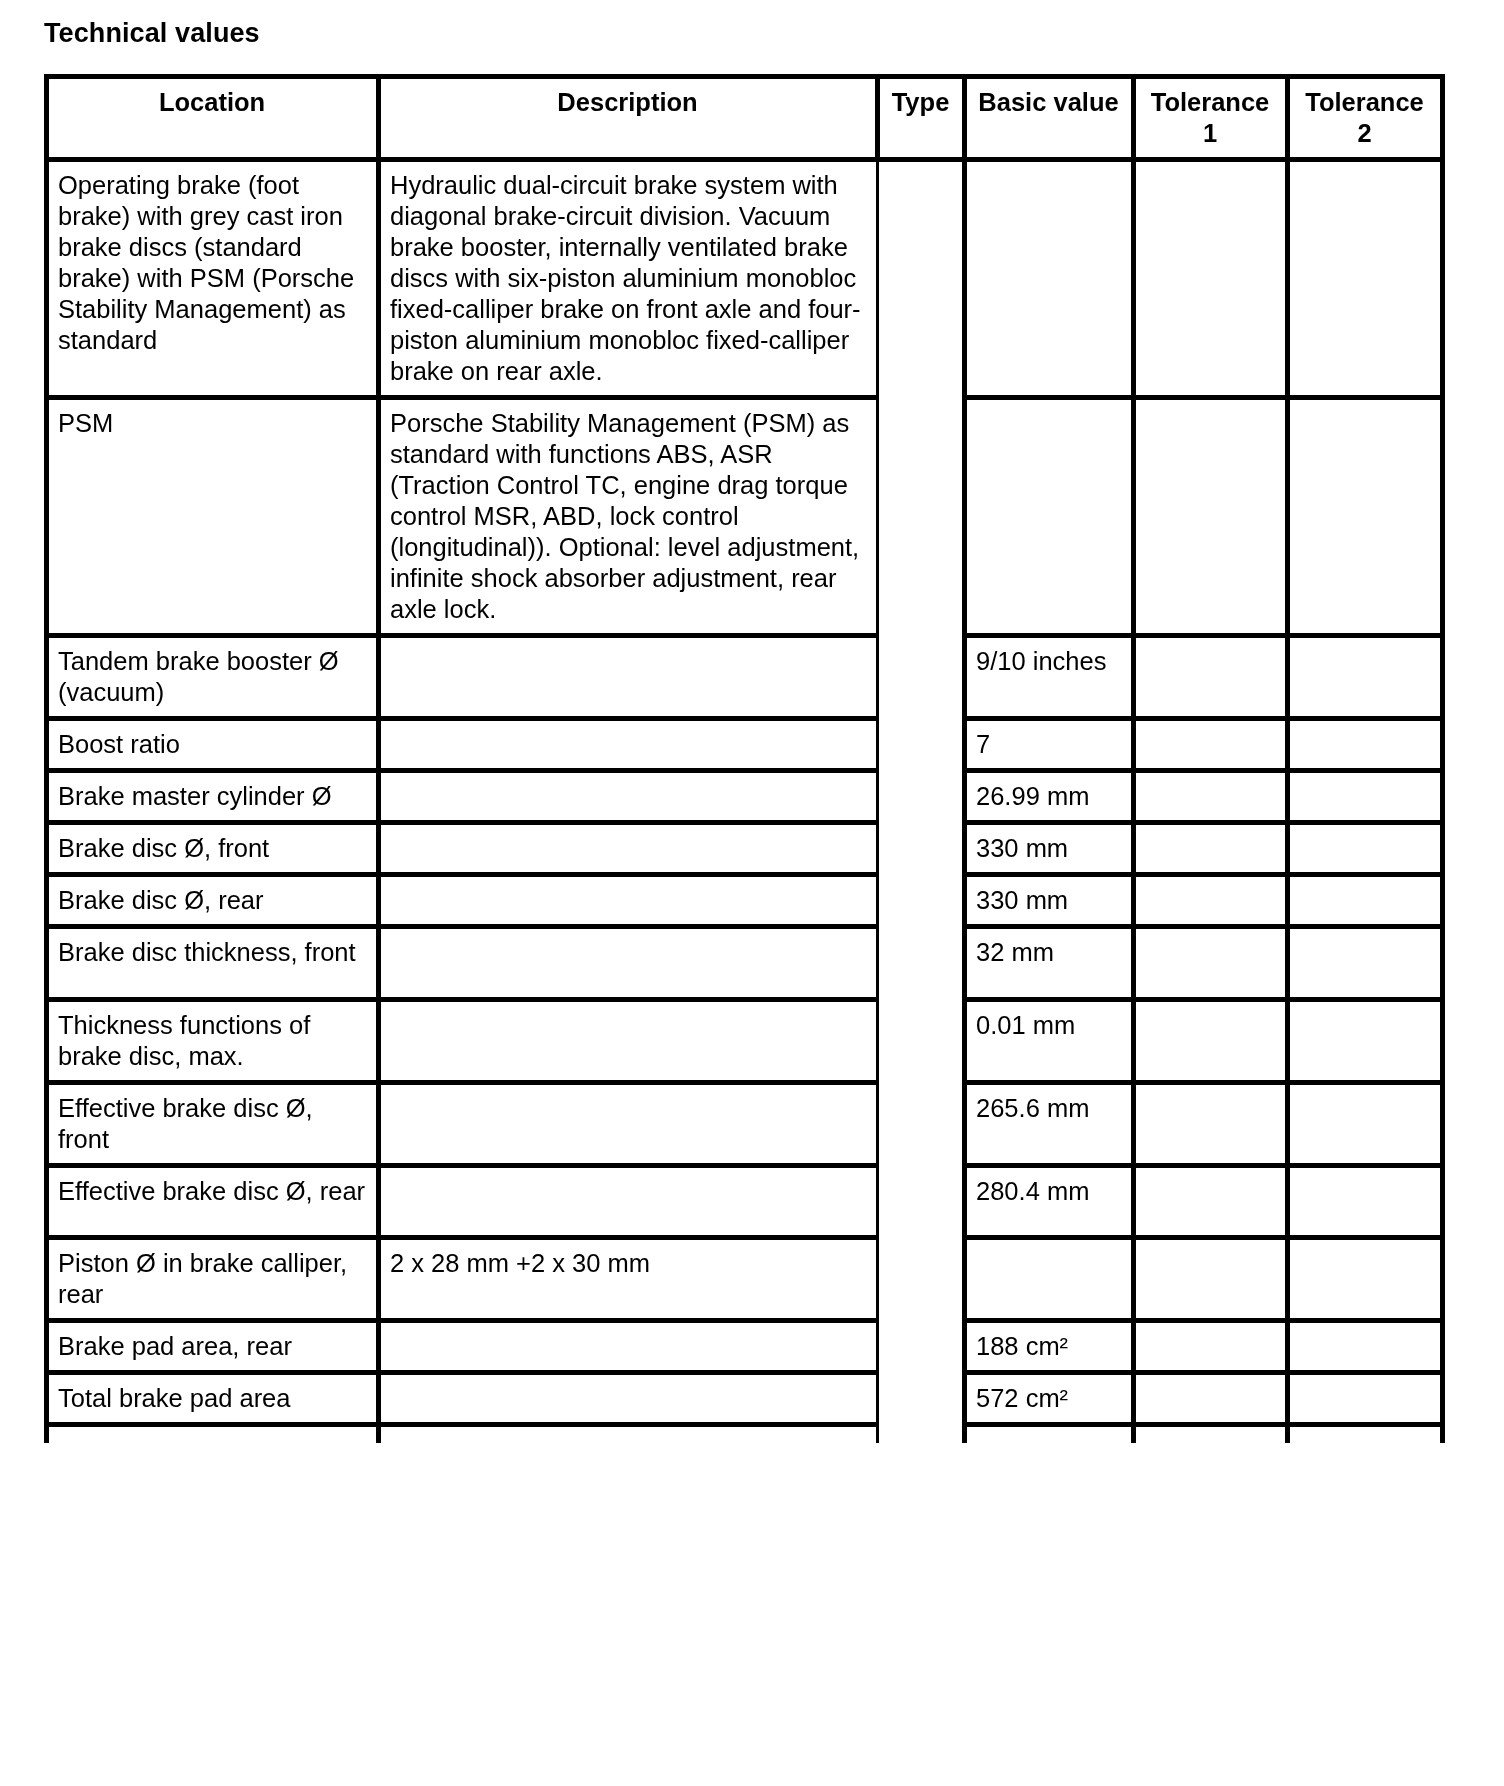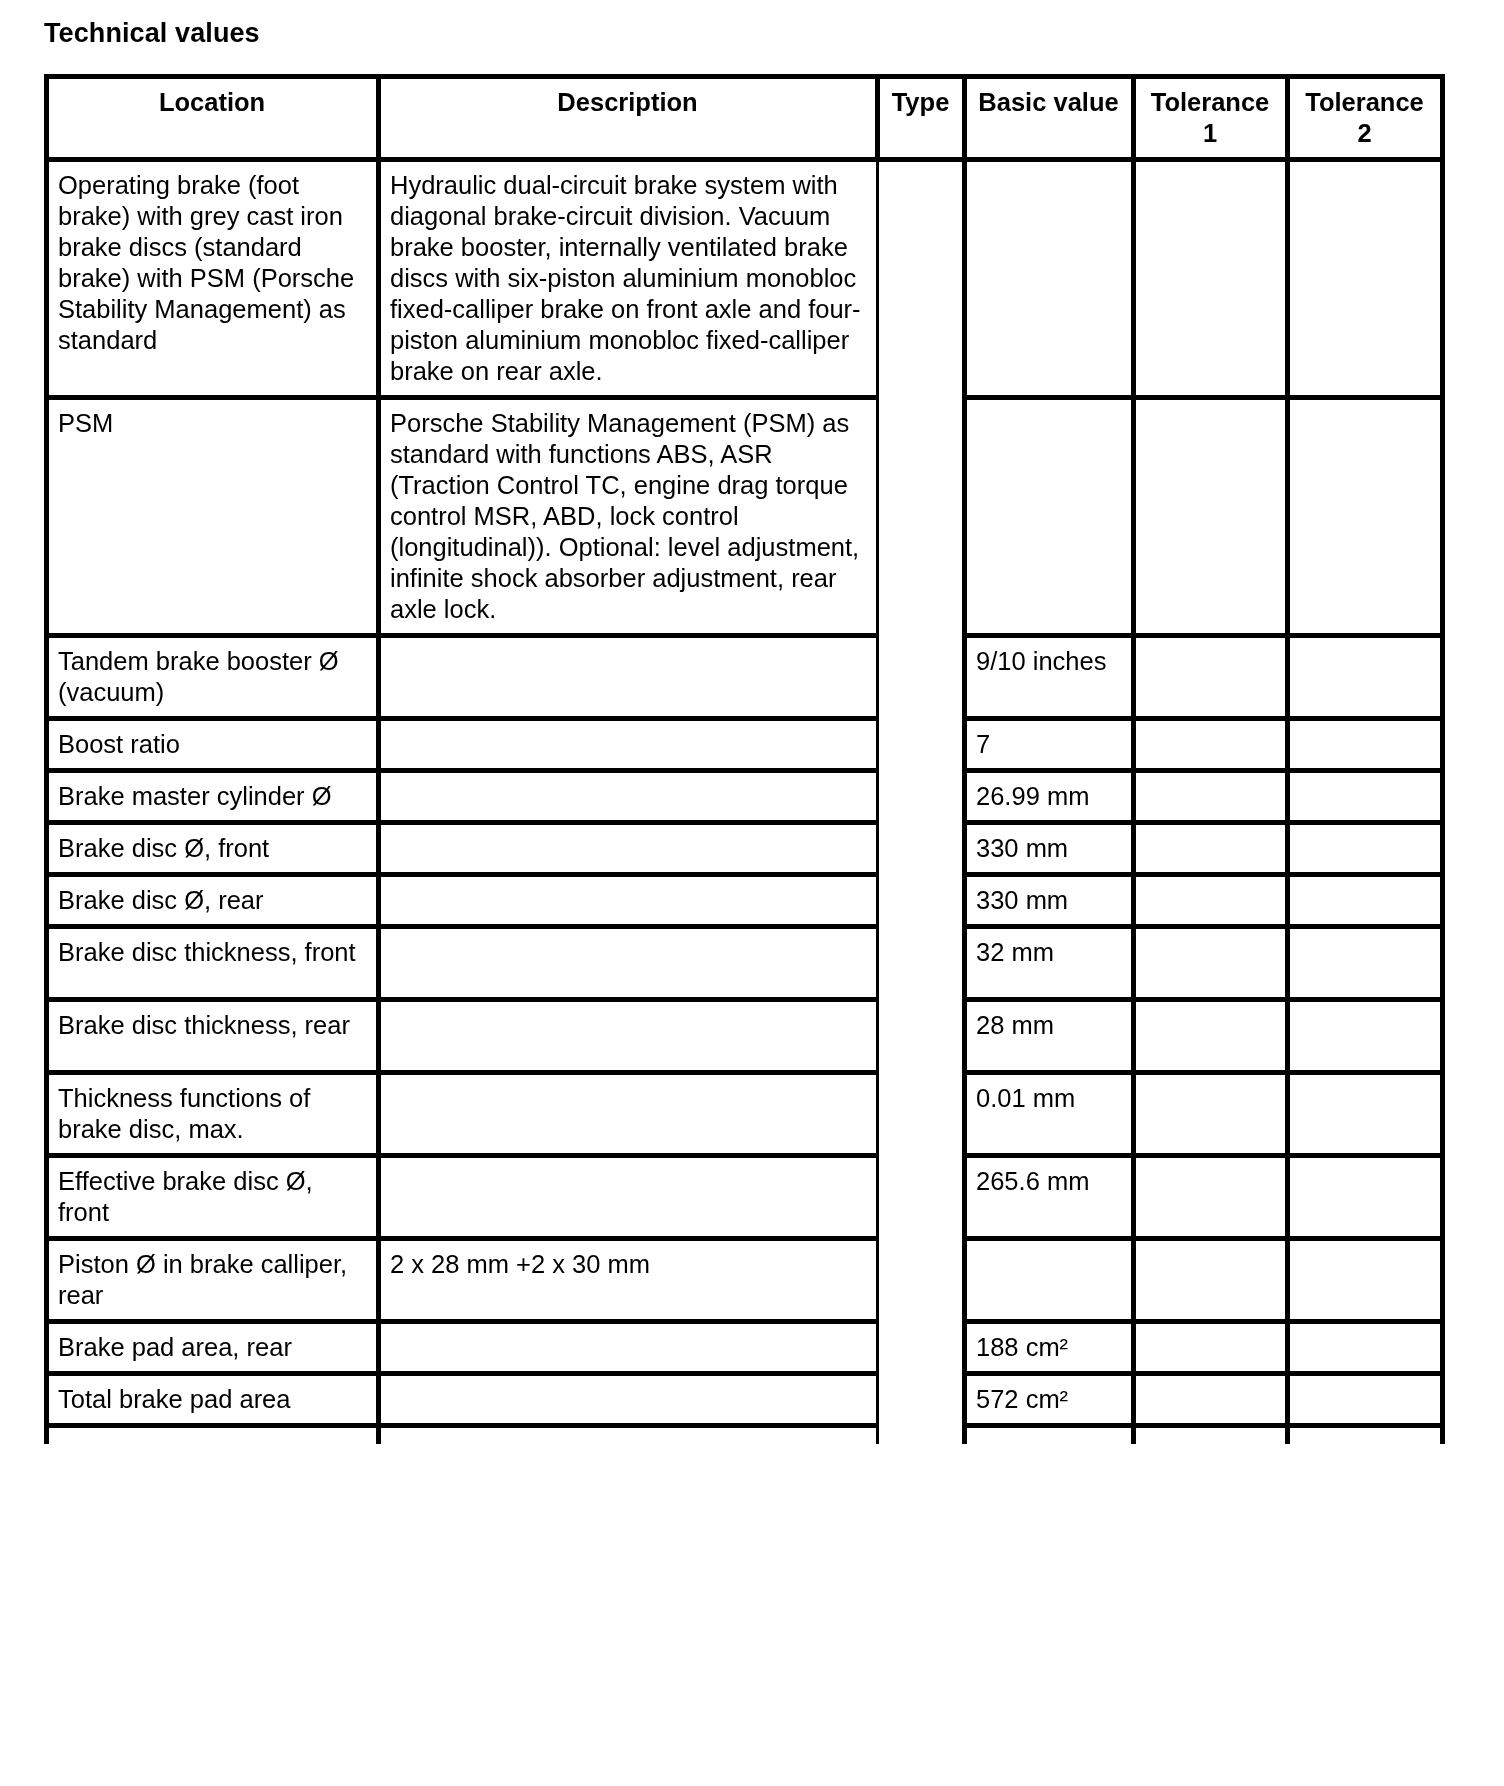--- a/index.html
+++ b/index.html
@@ -118,42 +118,42 @@
       </tr>
       <tr>
         <td class="loc" style="height: 52px;">Brake disc thickness, front</td>
         <td class="desc" style="height: 52px;"></td>
         <td class="type" style="height: 52px;"></td>
         <td class="basic" style="height: 52px;">32 mm</td>
         <td class="tol" style="height: 52px;"></td>
         <td class="tol" style="height: 52px;"></td>
       </tr>
       <tr>
-        <td class="loc" style="height: 52px;">Brake disc thickness, rear</td>
-        <td class="desc" style="height: 52px;"></td>
-        <td class="type" style="height: 52px;"></td>
-        <td class="basic" style="height: 52px;">28 mm</td>
-        <td class="tol" style="height: 52px;"></td>
-        <td class="tol" style="height: 52px;"></td>
-      </tr>
-      <tr>
         <td class="loc" style="height: 52px;">Thickness functions of brake disc, max.</td>
         <td class="desc" style="height: 52px;"></td>
         <td class="type" style="height: 52px;"></td>
         <td class="basic" style="height: 52px;">0.01 mm</td>
         <td class="tol" style="height: 52px;"></td>
         <td class="tol" style="height: 52px;"></td>
       </tr>
       <tr>
         <td class="loc" style="height: 52px;">Effective brake disc Ø, front</td>
         <td class="desc" style="height: 52px;"></td>
         <td class="type" style="height: 52px;"></td>
         <td class="basic" style="height: 52px;">265.6 mm</td>
         <td class="tol" style="height: 52px;"></td>
         <td class="tol" style="height: 52px;"></td>
+      </tr>
+      <tr>
+        <td class="loc" style="height: 51px;">Effective brake disc Ø, rear</td>
+        <td class="desc" style="height: 51px;"></td>
+        <td class="type" style="height: 51px;"></td>
+        <td class="basic" style="height: 51px;">280.4 mm</td>
+        <td class="tol" style="height: 51px;"></td>
+        <td class="tol" style="height: 51px;"></td>
       </tr>
       <tr>
         <td class="loc" style="height: 52px;">Piston Ø in brake calliper, rear</td>
         <td class="desc" style="height: 52px;">2 x 28 mm +2 x 30 mm</td>
         <td class="type" style="height: 52px;"></td>
         <td class="basic" style="height: 52px;"></td>
         <td class="tol" style="height: 52px;"></td>
         <td class="tol" style="height: 52px;"></td>
       </tr>
       <tr>

